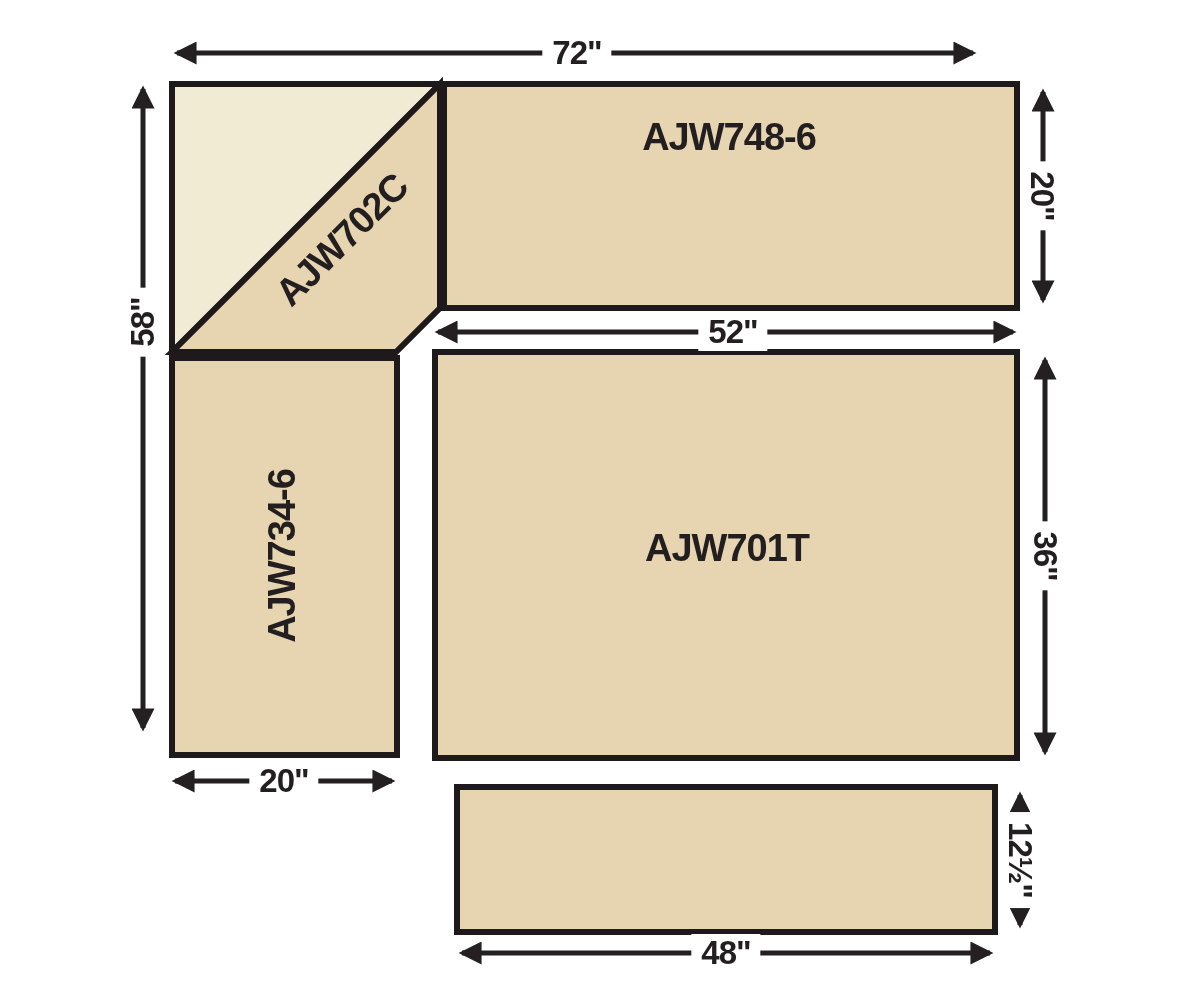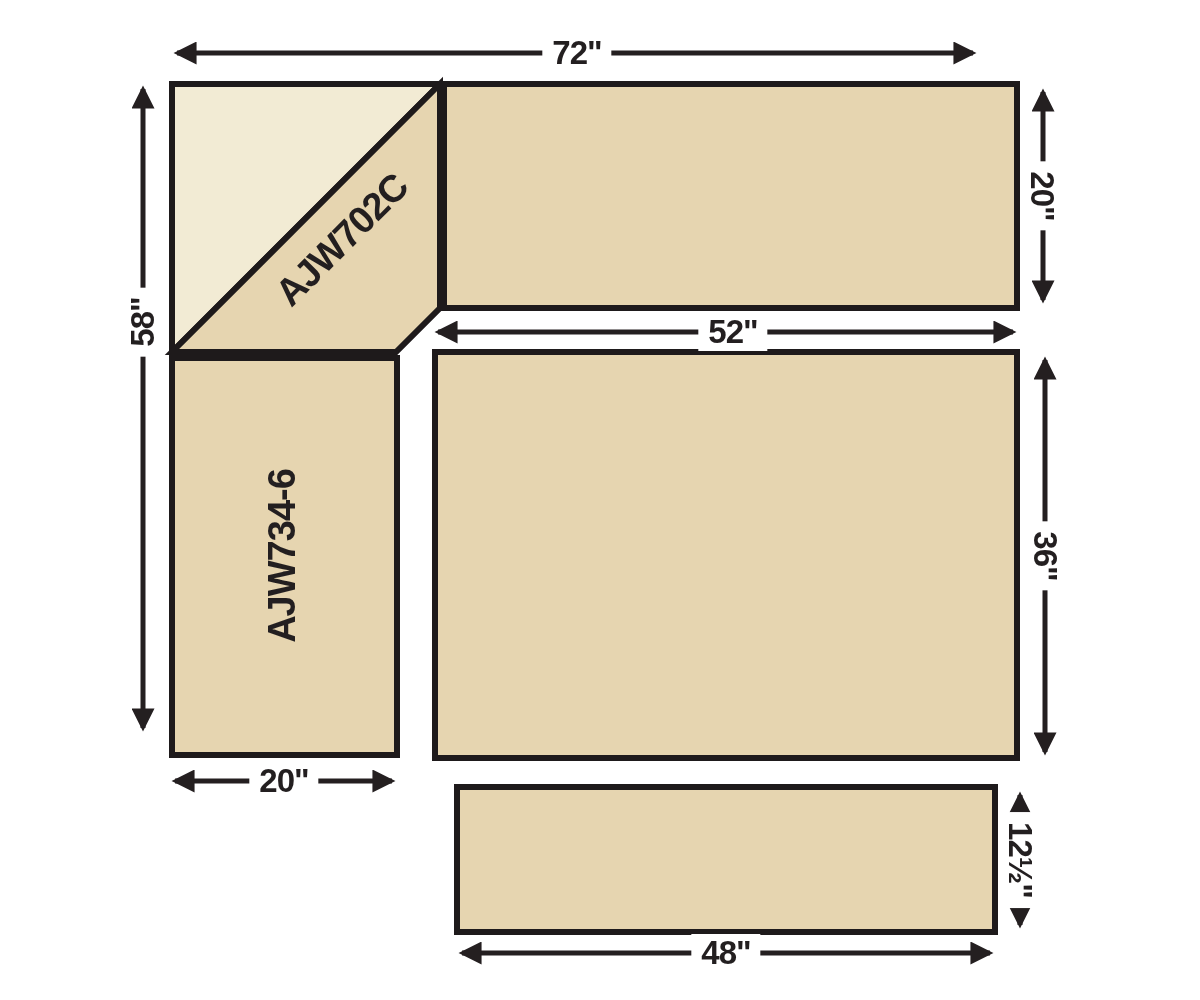--- a/index.html
+++ b/index.html
@@ -72,21 +72,23 @@
     <line class="dim" x1="143" y1="89" x2="143" y2="728" marker-start="url(#ah)" marker-end="url(#ah)"></line>
     <line class="dim" x1="1043" y1="92" x2="1043" y2="300" marker-start="url(#ah)" marker-end="url(#ah)"></line>
     <line class="dim" x1="438" y1="332" x2="1013" y2="332" marker-start="url(#ah)" marker-end="url(#ah)"></line>
     <line class="dim" x1="1045" y1="360" x2="1045" y2="752" marker-start="url(#ah)" marker-end="url(#ah)"></line>
     <line class="dim" x1="175" y1="781" x2="392" y2="781" marker-start="url(#ah)" marker-end="url(#ah)"></line>
     <line class="dim" x1="1020" y1="795" x2="1020" y2="925" marker-start="url(#ah)" marker-end="url(#ah)"></line>
     <line class="dim" x1="462" y1="953" x2="990" y2="953" marker-start="url(#ah)" marker-end="url(#ah)"></line>
   </svg>
 
   <div class="plabel rot-diag" style="left:342px; top:240px;">AJW702C</div>
+  <div class="plabel" style="left:729px; top:137px;">AJW748-6</div>
   <div class="plabel rot-ccw" style="left:282px; top:556px;">AJW734-6</div>
+  <div class="plabel" style="left:727px; top:548px;">AJW701T</div>
 
   <div class="dlabel" style="left:577px; top:53px;">72"</div>
   <div class="dlabel rot-ccw" style="left:143px; top:322px;">58"</div>
   <div class="dlabel rot-cw" style="left:1042px; top:196px;">20"</div>
   <div class="dlabel" style="left:733px; top:332px;">52"</div>
   <div class="dlabel rot-cw" style="left:1045px; top:556px;">36"</div>
   <div class="dlabel" style="left:284px; top:781px;">20"</div>
   <div class="dlabel rot-cw" style="left:1020px; top:860px;">12½"</div>
   <div class="dlabel" style="left:726px; top:953px;">48"</div>
 

